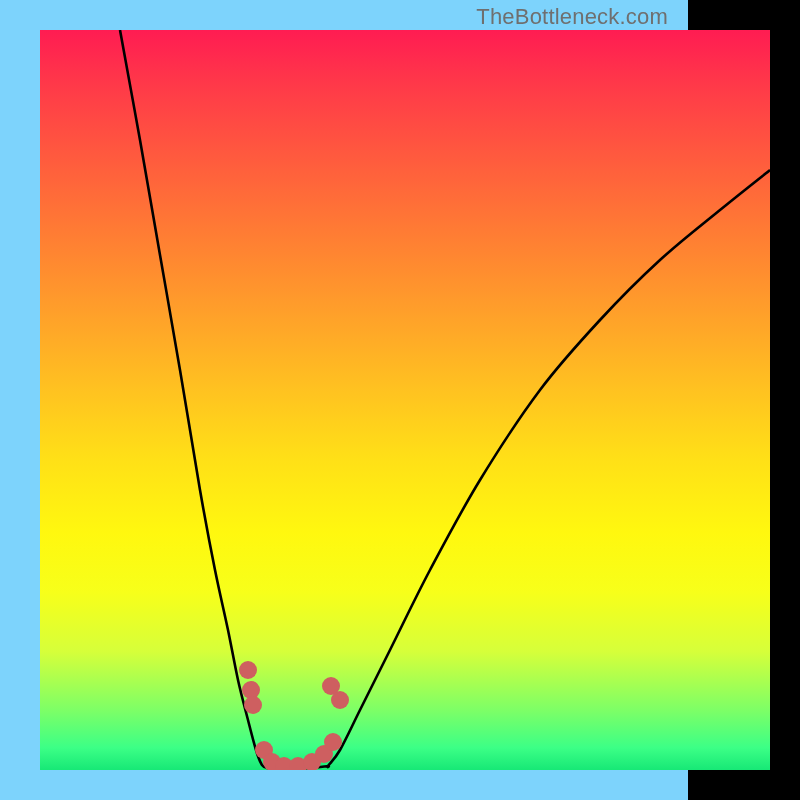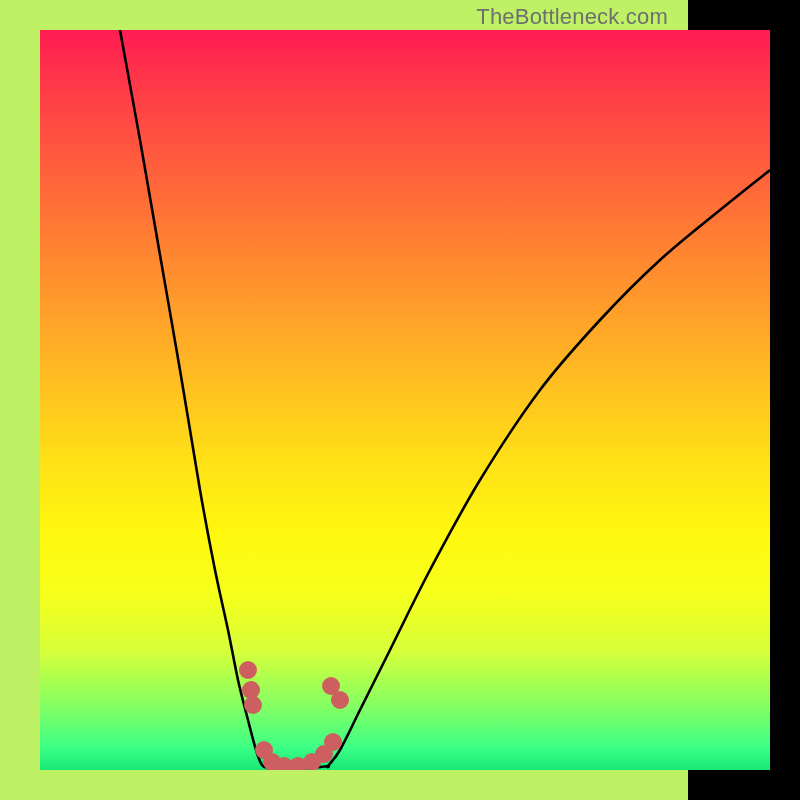--- a/index.html
+++ b/index.html
@@ -10,21 +10,21 @@
     background: #000;
     overflow: hidden;
     font-family: Arial, Helvetica, sans-serif;
   }
   .frame {
     position: absolute;
     left: 0;
     top: 0;
     width: 688px;
     height: 800px;
-    background: #bef264;
+    background: #7dd3fc;
   }
   .plot {
     position: absolute;
     left: 40px;
     top: 30px;
     width: 730px;
     height: 740px;
     
     background: linear-gradient(
       to bottom,

